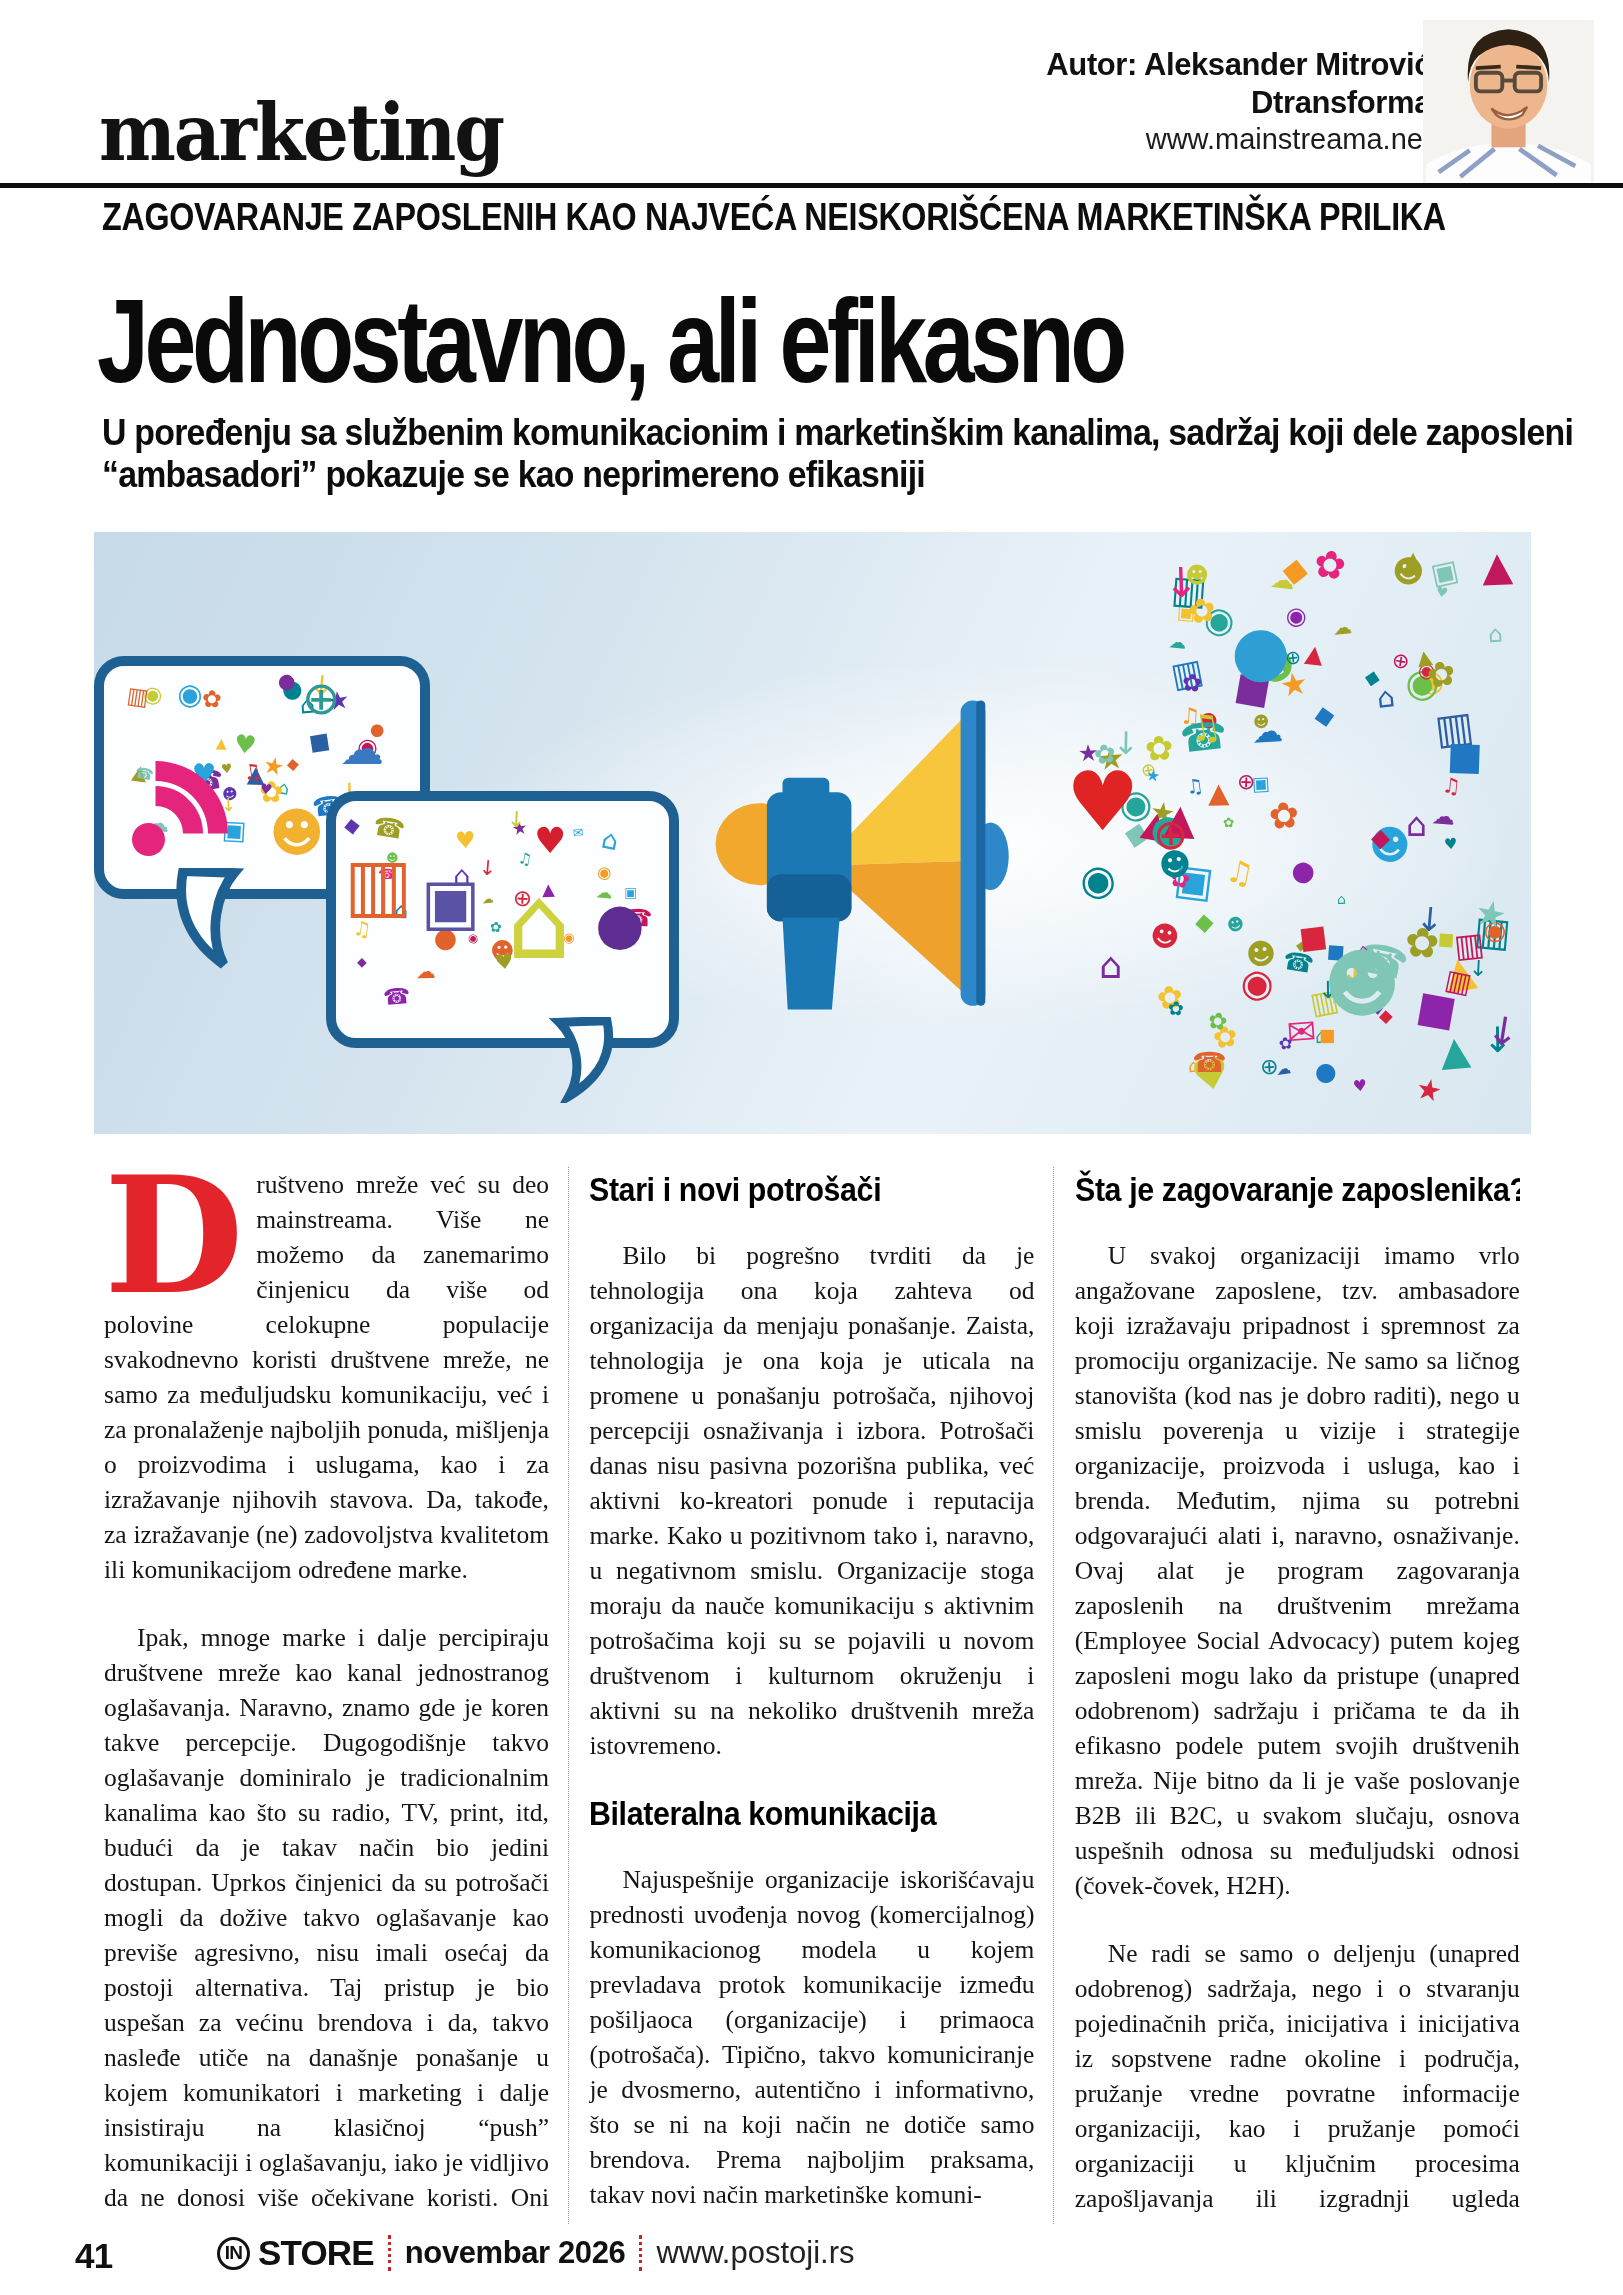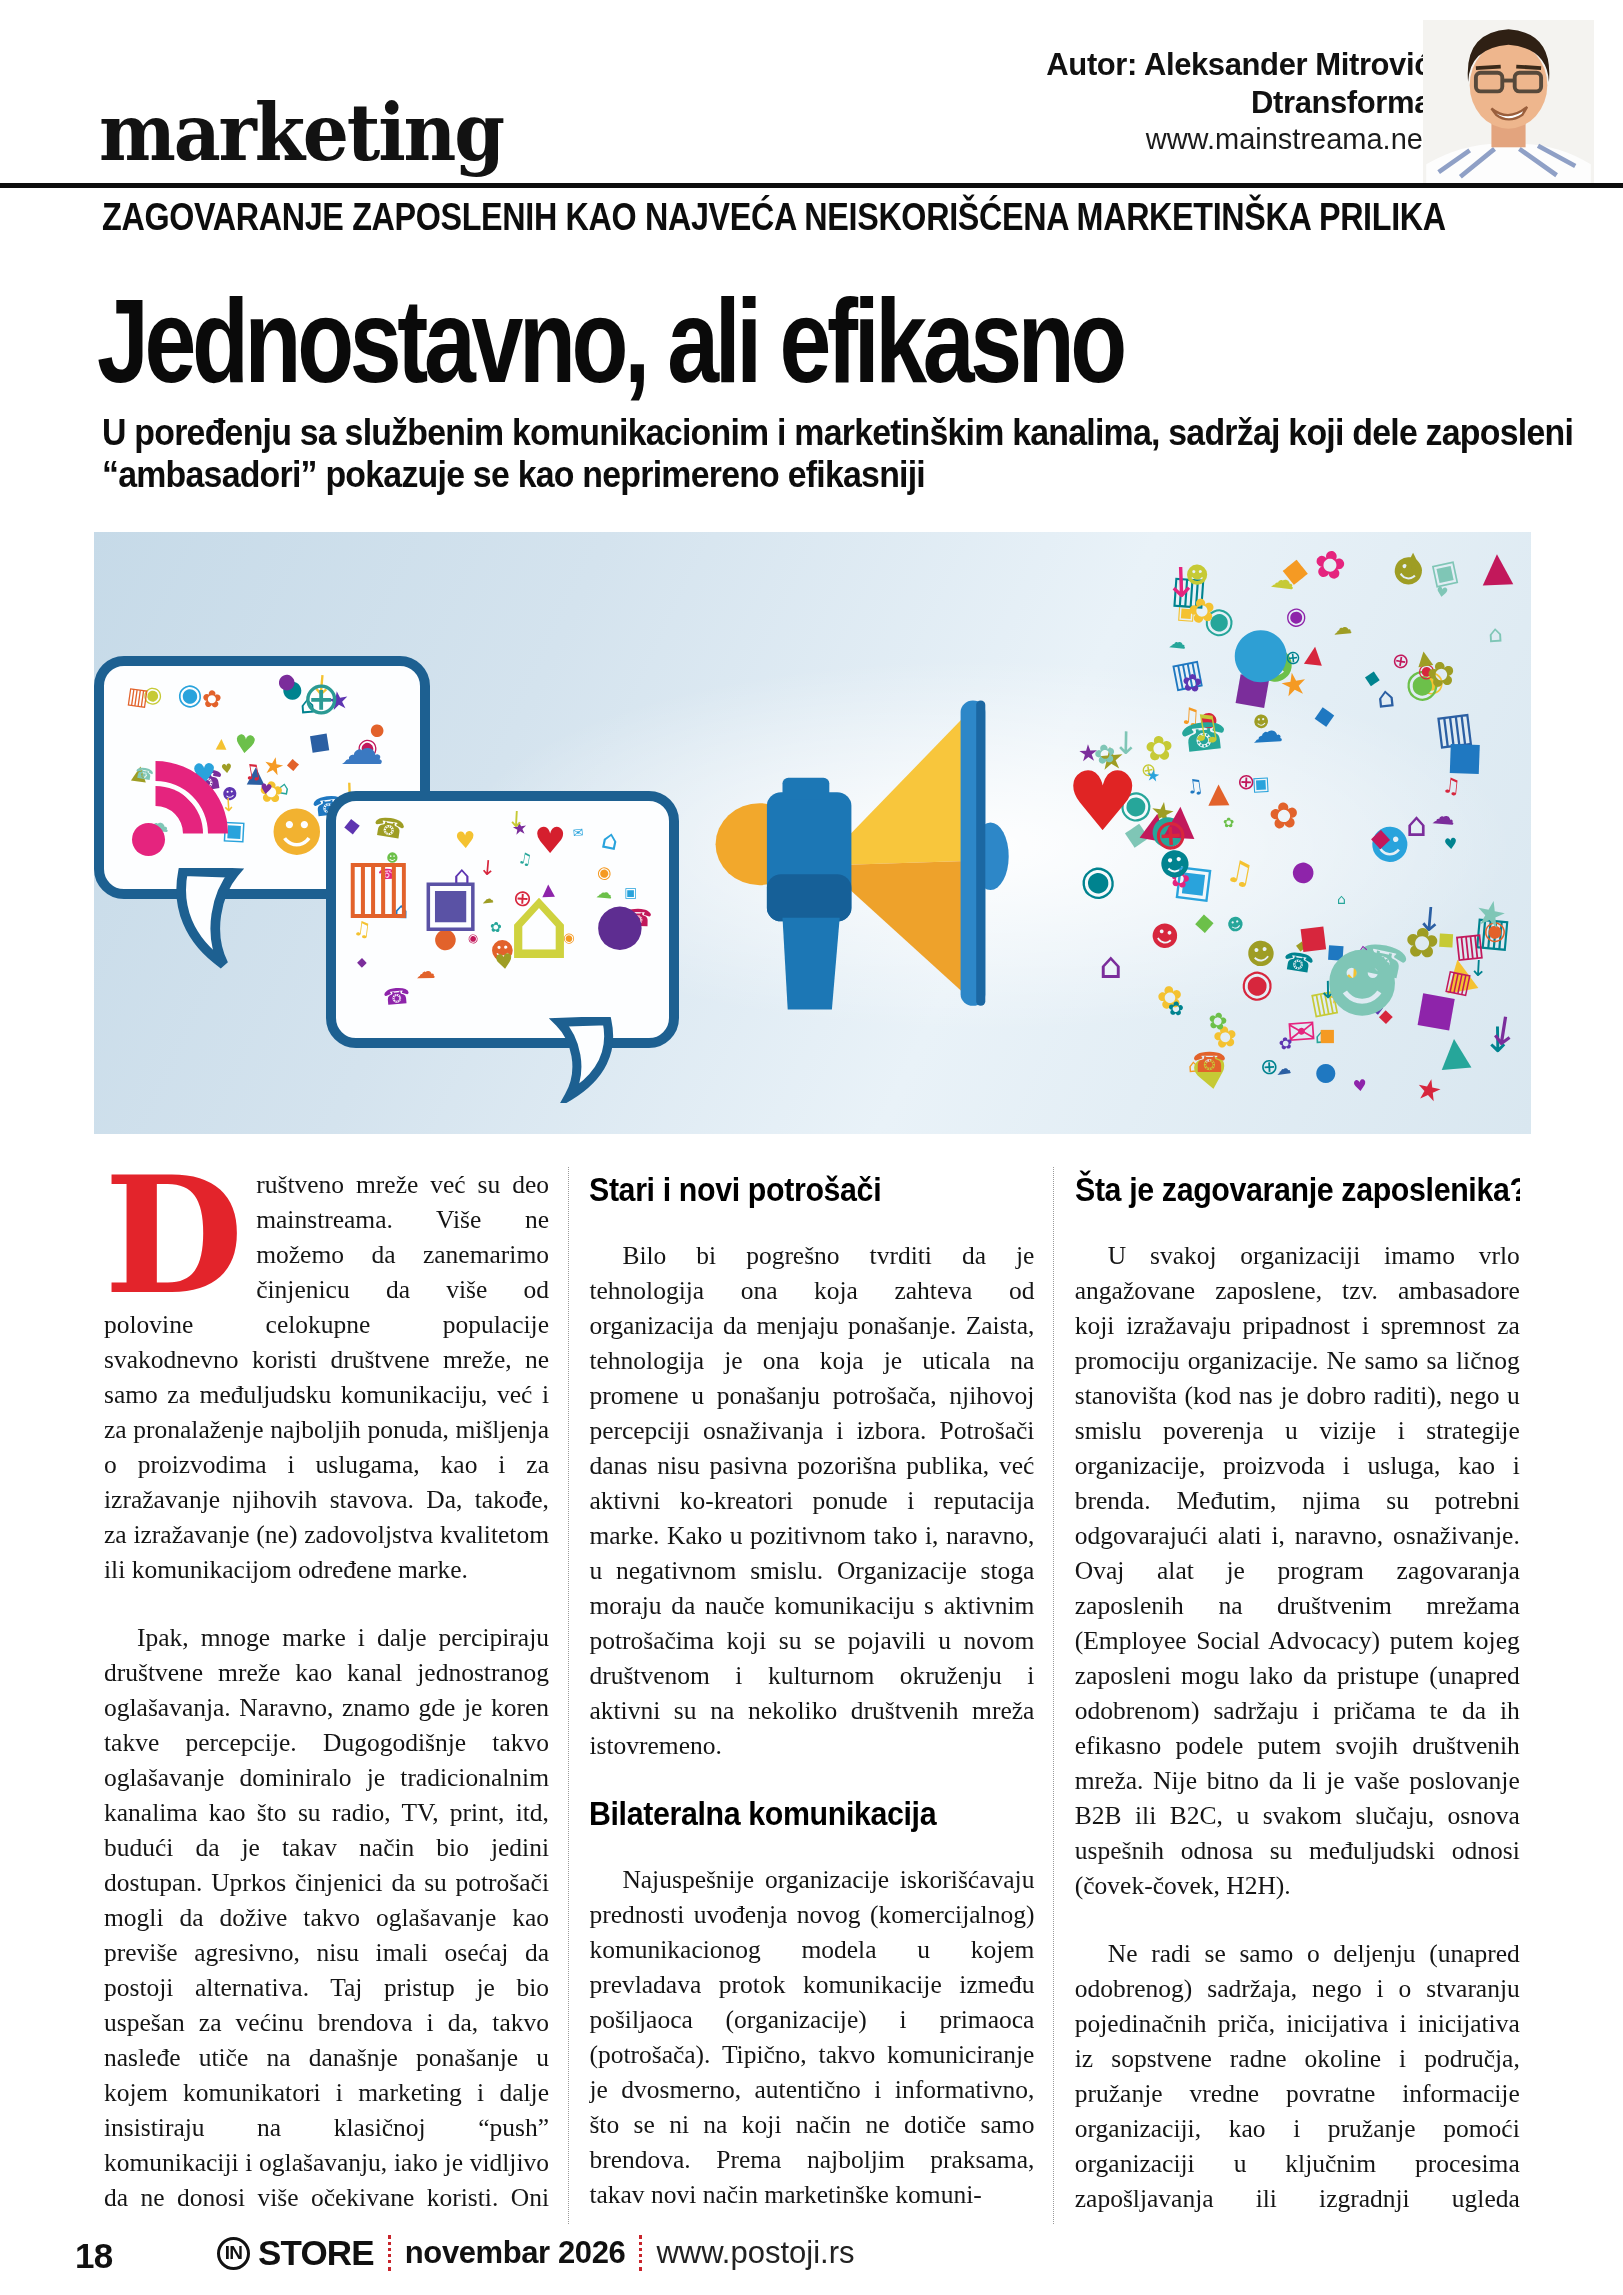--- a/index.html
+++ b/index.html
@@ -362,21 +362,21 @@
     <p class="indent">Najuspešnije organizacije iskorišćavaju prednosti uvođenja novog (komercijalnog) komunikacionog modela u kojem prevladava protok komunikacije između pošiljaoca (organizacije) i primaoca (potrošača). Tipično, takvo komuniciranje je dvosmerno, autentično i informativno, što se ni na koji način ne dotiče samo brendova. Prema najboljim praksama, takav novi način marketinške komuni-</p>
   </div>
   <div class="col">
     <h3>Šta je zagovaranje zaposlenika?</h3>
     <p class="indent">U svakoj organizaciji imamo vrlo angažovane zaposlene, tzv. ambasadore koji izražavaju pripadnost i spremnost za promociju organizacije. Ne samo sa ličnog stanovišta (kod nas je dobro raditi), nego u smislu poverenja u vizije i strategije organizacije, proizvoda i usluga, kao i brenda. Međutim, njima su potrebni odgovarajući alati i, naravno, osnaživanje. Ovaj alat je program zagovaranja zaposlenih na društvenim mrežama (Employee Social Advocacy) putem kojeg zaposleni mogu lako da pristupe (unapred odobrenom) sadržaju i pričama te da ih efikasno podele putem svojih društvenih mreža. Nije bitno da li je vaše poslovanje B2B ili B2C, u svakom slučaju, osnova uspešnih odnosa su međuljudski odnosi (čovek-čovek, H2H).</p>
     <p class="indent">Ne radi se samo o deljenju (unapred odobrenog) sadržaja, nego i o stvaranju pojedinačnih priča, inicijativa i inicijativa iz sopstvene radne okoline i područja, pružanje vredne povratne informacije organizaciji, kao i pružanje pomoći organizaciji u ključnim procesima zapošljavanja ili izgradnji ugleda poslodavca.</p>
   </div>
 </div>
 
 <div class="footer">
-  <div class="page-number">18</div>
+  <div class="page-number">41</div>
   <div class="footer-logo">
     <div class="in-circle">IN</div>
     <div class="store-word">STORE</div>
     <div class="foot-sep"></div>
     <div class="issue">novembar 2026</div>
     <div class="foot-sep"></div>
     <div class="website">www.postoji.rs</div>
   </div>
 </div>
 

